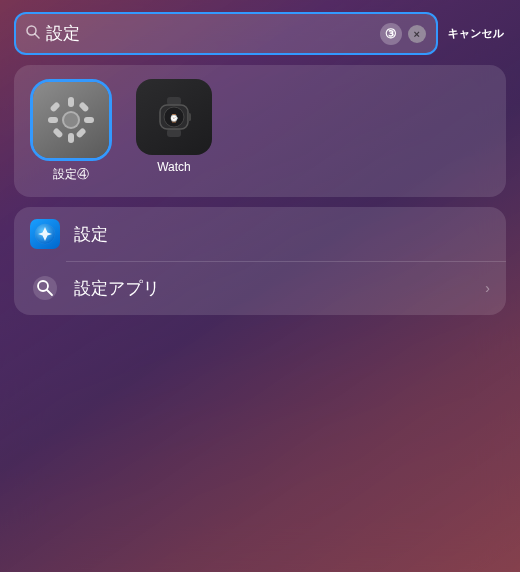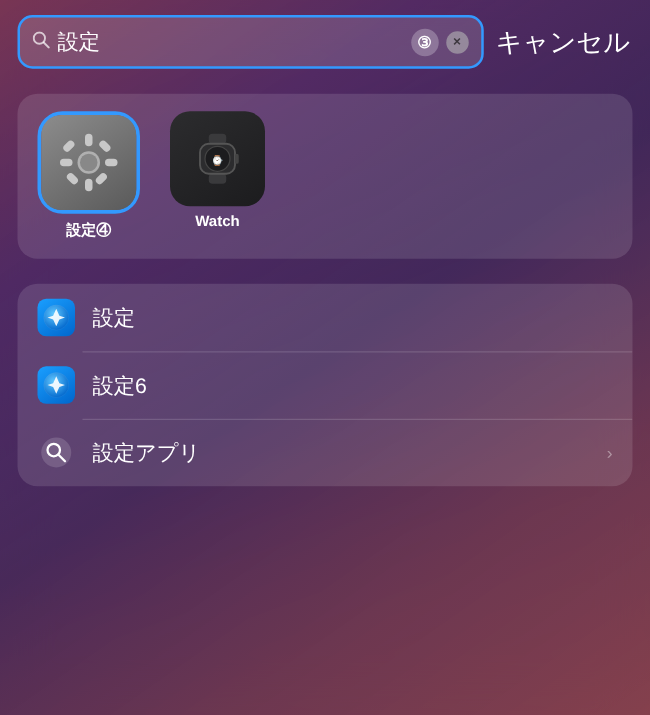--- a/index.html
+++ b/index.html
@@ -24,21 +24,21 @@
         rgba(130, 60, 70, 0.65) 100%);
       backdrop-filter: blur(20px);
     }
 
     .container {
       position: relative;
       z-index: 1;
       padding: 12px 14px;
       display: flex;
       flex-direction: column;
-      gap: 20px;
+      gap: 10px;
     }
 
     
     .search-bar {
       display: flex;
       align-items: center;
       gap: 8px;
     }
 
     .search-input-container {
@@ -88,22 +88,22 @@
       justify-content: center;
       color: rgba(0,0,0,0.6);
       font-size: 11px;
       font-weight: 700;
       flex-shrink: 0;
       cursor: pointer;
     }
 
     .cancel-button {
       color: white;
-      font-size: 21px;
-      font-weight: 400;
+      font-size: 11px;
+      font-weight: 700;
       white-space: nowrap;
       cursor: pointer;
       padding: 4px 2px;
     }
 
     
     .app-icons-section {
       background: rgba(255,255,255,0.12);
       border-radius: 16px;
       padding: 14px 16px;
@@ -144,21 +144,21 @@
       background: linear-gradient(145deg, #2c2c2e, #1c1c1e);
       display: flex;
       align-items: center;
       justify-content: center;
     }
 
     .app-label {
       color: white;
       font-size: 12px;
       text-align: center;
-      font-weight: 700;
+      font-weight: 400;
     }
 
     
     .list-section {
       background: rgba(255,255,255,0.12);
       border-radius: 16px;
       overflow: hidden;
     }
 
     .list-item {
@@ -315,35 +315,20 @@
               <stop offset="100%" stop-color="#0066cc"></stop>
             </radialGradient>
           </defs>
           <polygon points="11,4 13.5,9.5 18,11 13.5,12.5 11,18 8.5,12.5 4,11 8.5,9.5" fill="white" opacity="0.9"></polygon>
         </svg>
       </div>
       <span class="list-item-text">設定</span>
     </div>
 
 
-    <div class="list-item">
-      <div class="list-item-icon safari-icon">
-        <svg class="safari-svg" viewBox="0 0 22 22" fill="none">
-          <circle cx="11" cy="11" r="10" fill="url(#safariGrad2)" stroke="rgba(255,255,255,0.1)" stroke-width="0.5"></circle>
-          <defs>
-            <radialGradient id="safariGrad2" cx="40%" cy="35%" r="70%">
-              <stop offset="0%" stop-color="#62c8ff"></stop>
-              <stop offset="100%" stop-color="#0066cc"></stop>
-            </radialGradient>
-          </defs>
-          <polygon points="11,4 13.5,9.5 18,11 13.5,12.5 11,18 8.5,12.5 4,11 8.5,9.5" fill="white" opacity="0.9"></polygon>
-        </svg>
-      </div>
-      <span class="list-item-text">設定6</span>
-    </div>
 
     <div class="list-item">
       <div class="list-item-icon search-small-icon">
         <svg width="26" height="26" viewBox="0 0 26 26" fill="none">
           <circle cx="13" cy="13" r="12" fill="rgba(255,255,255,0.15)"></circle>
           <circle cx="11" cy="11" r="5" stroke="white" stroke-width="1.8"></circle>
           <line x1="15" y1="15" x2="20" y2="20" stroke="white" stroke-width="1.8" stroke-linecap="round"></line>
         </svg>
       </div>
       <span class="list-item-text">設定アプリ</span>

